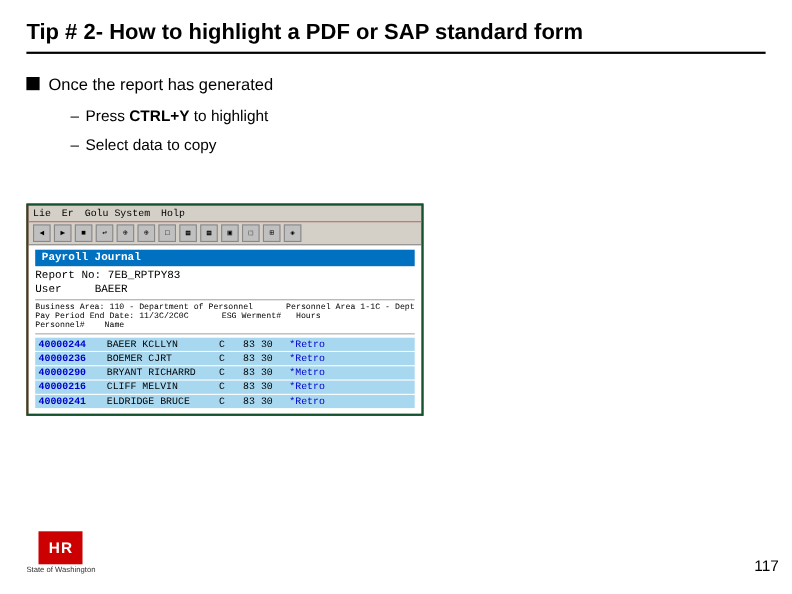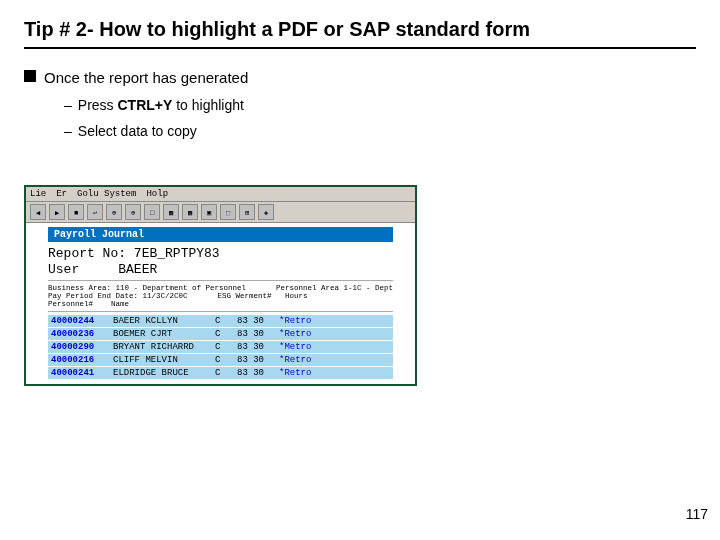--- a/index.html
+++ b/index.html
@@ -125,34 +125,34 @@
       background: #c0c0c0;
       border: 1px solid #888;
       display: inline-block;
       font-size: 7px;
       text-align: center;
       line-height: 16px;
     }
 
     .sap-content {
       background: #ffffff;
-      padding: 4px 22px;
+      padding: 4px 6px;
     }
 
     .sap-report-title {
       background: #0070c0;
       color: #ffffff;
       font-size: 10px;
       font-weight: bold;
       padding: 2px 6px;
       margin-bottom: 4px;
     }
 
     .sap-report-info {
-      font-size: 13px;
+      font-size: 10px;
       color: #000;
       margin-bottom: 3px;
       display: flex;
       gap: 16px;
     }
 
     .sap-info-block {
       display: flex;
       flex-direction: column;
       gap: 1px;
@@ -359,16 +359,22 @@
       <span class="sap-cell sap-cell-name">ELDRIDGE BRUCE</span>
       <span class="sap-cell sap-cell-code">C</span>
       <span class="sap-cell sap-cell-hours">83 30</span>
       <span class="sap-cell sap-cell-extra">*Retro</span>
     </div>
           </div>
       </div>
     </div>
   </div>
 
+  <div class="hr-logo">
+    <div class="hr-logo-box">
+      <span>HR</span>
+    </div>
+    <div class="hr-logo-text">State of Washington</div>
+  </div>
 
   <div class="page-number">117</div>
 
 </div>
 
 </body></html>

